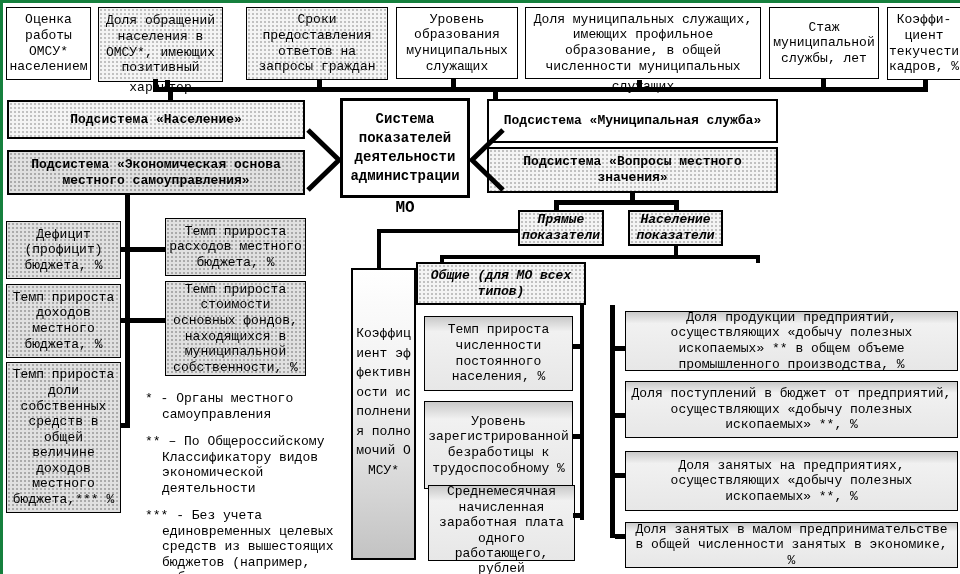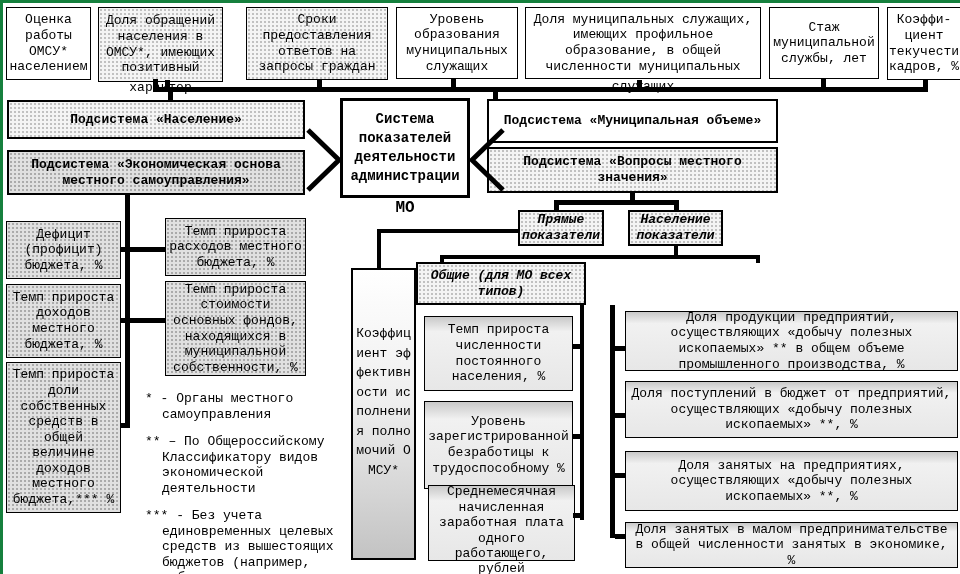--- a/index.html
+++ b/index.html
@@ -49,21 +49,21 @@
   <div class="ln" style="left:150px;top:84px;width:775px;height:5px"></div>
   <div class="ln" style="left:165px;top:89px;width:5px;height:8px"></div>
   <div class="ln" style="left:490px;top:89px;width:5px;height:7px"></div>
 
   <div class="box dotl bw2 bold" style="left:4px;top:97px;width:298px;height:39px">Подсистема «Население»</div>
   <div class="box dotg bw2 bold" style="left:4px;top:147px;width:298px;height:45px">Подсистема «Экономическая основа местного самоуправления»</div>
 
   <div class="box bw3 bold big" style="left:337px;top:95px;width:130px;height:100px">Система показателей деятельности администрации</div>
   <div class="ovf bold" style="left:337px;top:196px;width:130px;font-size:16px">МО</div>
 
-  <div class="box bw2 bold" style="left:484px;top:96px;width:291px;height:44px">Подсистема «Муниципальная объеме»</div>
+  <div class="box bw2 bold" style="left:484px;top:96px;width:291px;height:44px">Подсистема «Муниципальная служба»</div>
   <div class="box dotl bw2 bold" style="left:484px;top:144px;width:291px;height:46px">Подсистема «Вопросы местного значения»</div>
 
   <svg class="arrow" style="left:303px;top:124px" width="36" height="66" viewBox="0 0 36 66">
     <path d="M2,3 L33,33 L2,63" stroke="#000" stroke-width="5" fill="none"></path>
   </svg>
   <svg class="arrow" style="left:466px;top:124px" width="36" height="66" viewBox="0 0 36 66">
     <path d="M34,3 L3,33 L34,63" stroke="#000" stroke-width="5" fill="none"></path>
   </svg>
 
   <div class="ln" style="left:627px;top:189px;width:5px;height:10px"></div>

